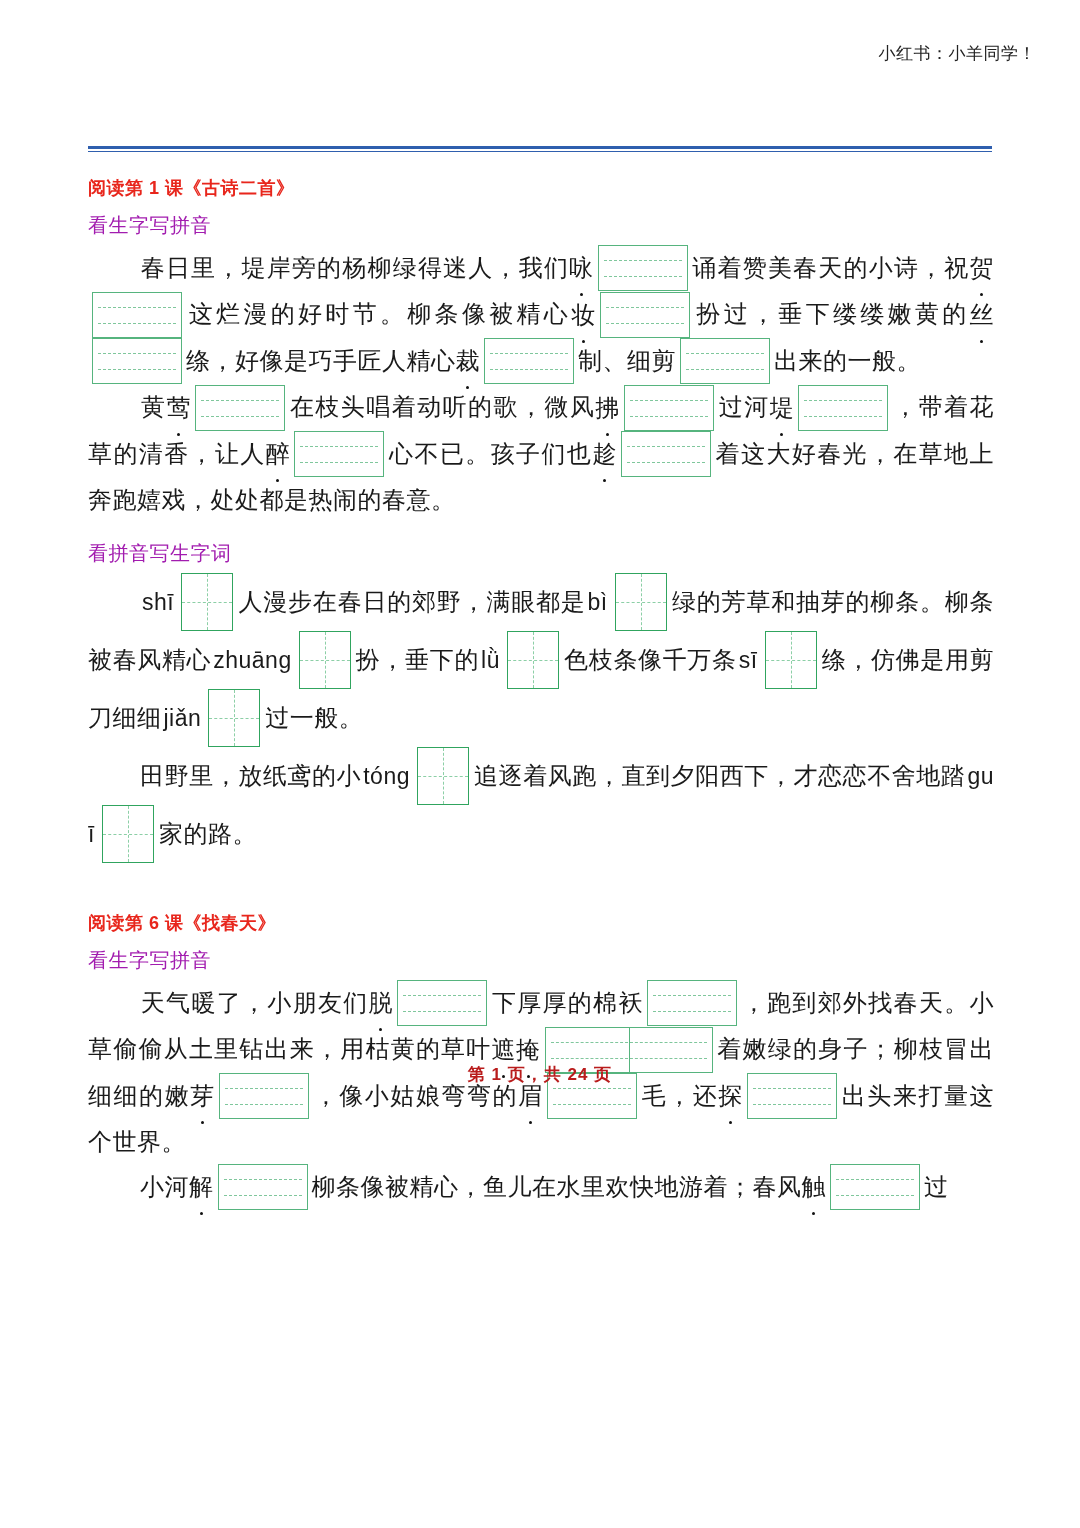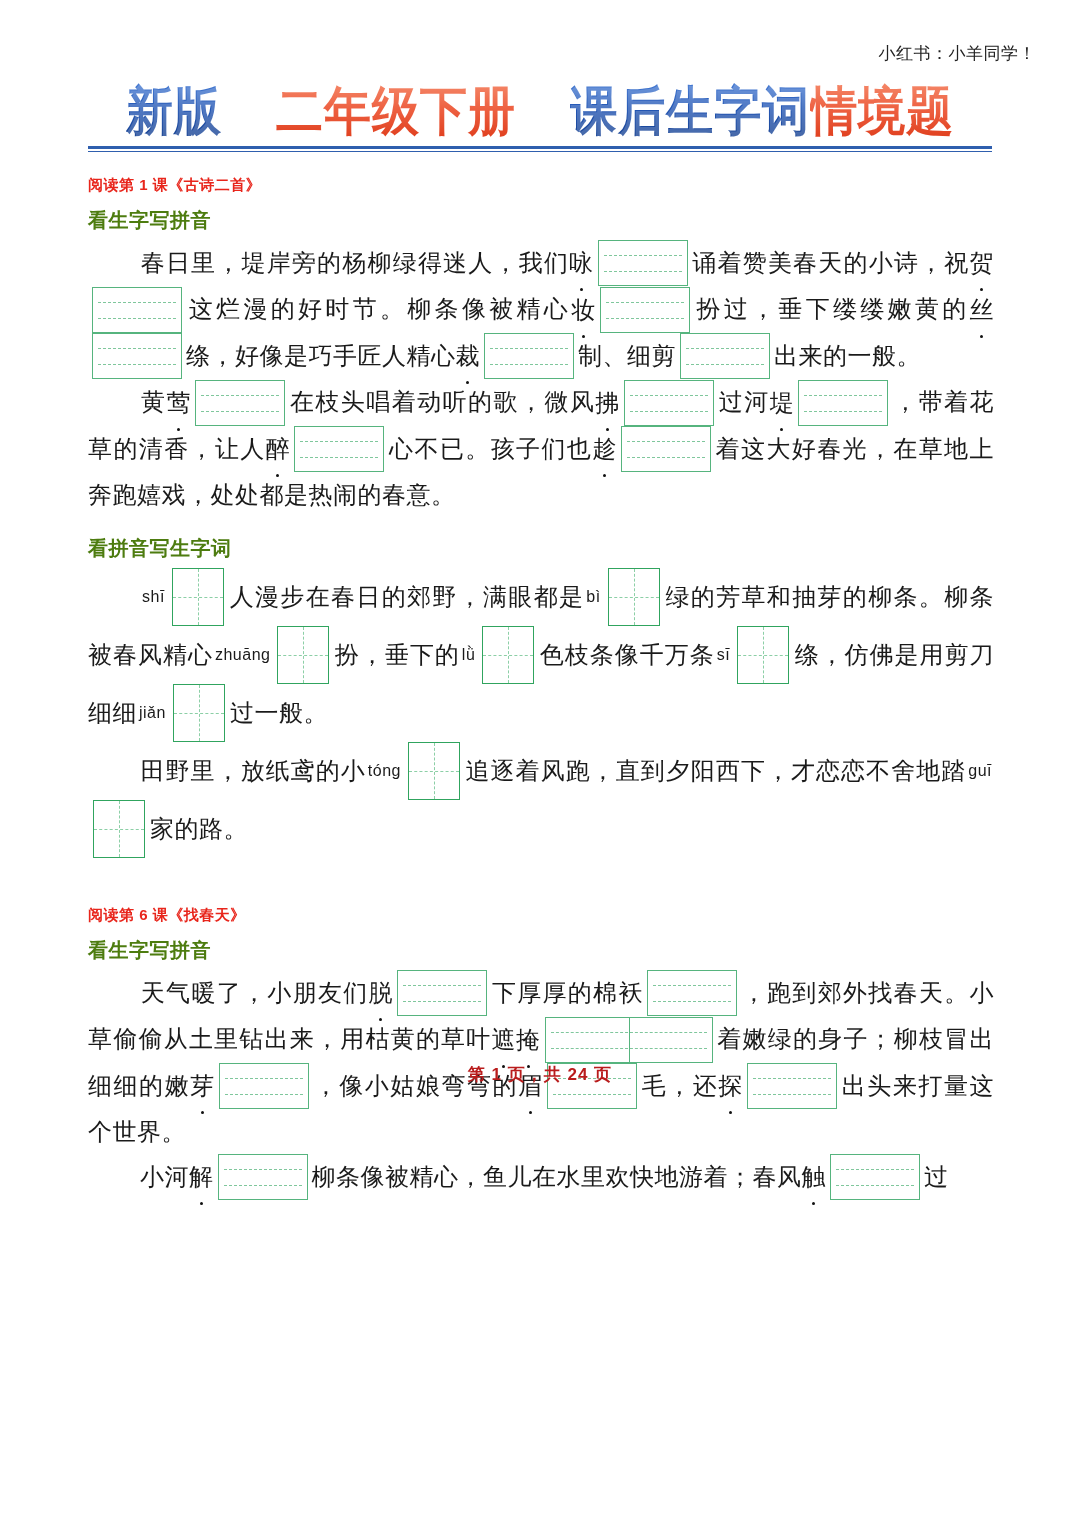--- a/index.html
+++ b/index.html
@@ -91,30 +91,30 @@
     position: absolute;
     top: 176px;
     left: 88px;
     width: 906px;
   }
 
   h2.lesson-head {
     margin: 0 0 12px 0;
     font-family: "Liberation Sans", sans-serif;
     font-weight: bold;
-    font-size: 15px;
+    font-size: 18px;
     color: #e8261c;
     letter-spacing: 0.5px;
   }
   h3.sub-head {
     margin: 0 0 6px 0;
     font-family: "Liberation Sans", sans-serif;
-    font-weight: bold;
+    font-weight: normal;
     font-size: 20px;
-    color: #4d7c0f;
+    color: #a21caf;
     letter-spacing: 0.5px;
   }
   .spacer-sm { height: 18px; }
   .spacer-md { height: 30px; }
 
   
   .para {
     font-size: 24px;
     line-height: 42px;
     text-align: justify;
@@ -126,21 +126,21 @@
     display: inline-block;
     width: 52px;
   }
   .run {
     font-family: "Liberation Serif", "DejaVu Serif", serif;
     letter-spacing: 0.5px;
     vertical-align: middle;
   }
   .pinyin-run {
     font-family: "Liberation Sans", sans-serif;
-    font-size: 16px;
+    font-size: 23px;
     letter-spacing: 0.5px;
     vertical-align: middle;
     padding: 0 2px;
   }
 
   
   .dotchar {
     position: relative;
     display: inline-block;
   }
@@ -235,29 +235,20 @@
     letter-spacing: 1px;
   }
 </style>
 </head>
 <body>
 
 <div class="page">
 
   <div class="watermark">小红书：小羊同学！</div>
 
-  <div class="title-wrap">
-    <div class="title">
-      <span class="t-blue">新版</span>
-      <span class="t-gap"></span>
-      <span class="t-orange">二年级下册</span>
-      <span class="t-gap"></span>
-      <span class="t-blue">课后生字词</span><span class="t-orange">情境题</span>
-    </div>
-  </div>
 
   <div class="title-rule">
     <div class="r1"></div>
     <div class="r2"></div>
   </div>
 
   <div class="content" id="content-root">
       <h2 class="lesson-head">阅读第 1 课《古诗二首》</h2>
       <h3 class="sub-head">看生字写拼音</h3>
       <div class="para indent"><span class="run">春日里，堤岸旁的杨柳绿得迷人，我们</span><span class="run dotchar">咏</span><span class="pybox"></span><span class="run">诵着赞美春天的小诗，祝</span><span class="run dotchar">贺</span><span class="pybox"></span><span class="run">这烂漫的好时节。柳条像被精心</span><span class="run dotchar">妆</span><span class="pybox"></span><span class="run">扮过，垂下缕缕嫩黄的</span><span class="run dotchar">丝</span><span class="pybox"></span><span class="run">绦，好像是巧手匠人精心</span><span class="run dotchar">裁</span><span class="pybox"></span><span class="run">制、细</span><span class="run dotchar">剪</span><span class="pybox"></span><span class="run">出来的一般。</span></div>

